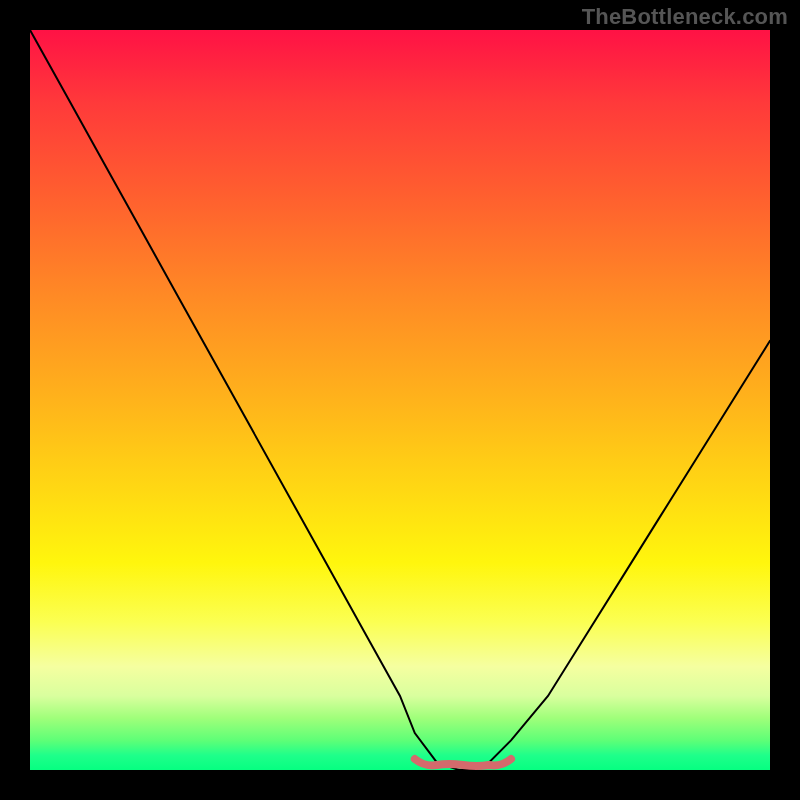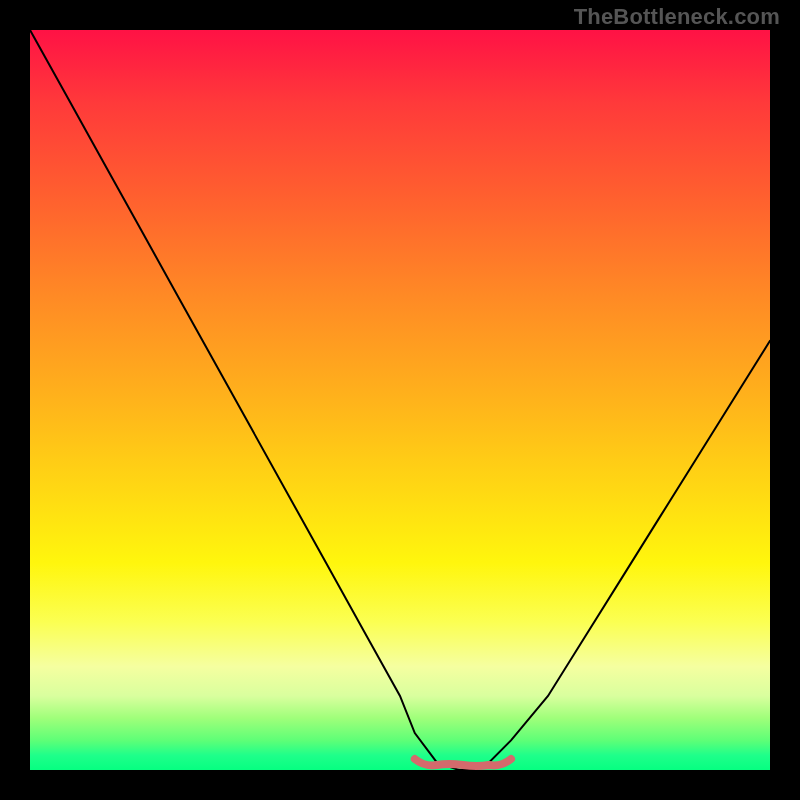--- a/index.html
+++ b/index.html
@@ -13,21 +13,21 @@
   }
   .frame {
     position: relative;
     width: 800px;
     height: 800px;
     background: #000;
   }
   .attribution {
     position: absolute;
     top: 4px;
-    right: 20px;
+    right: 12px;
     color: #555;
     font-size: 22px;
     font-weight: 600;
     letter-spacing: 0.2px;
   }
   .plot-area {
     position: absolute;
     left: 30px;
     top: 30px;
     width: 740px;

